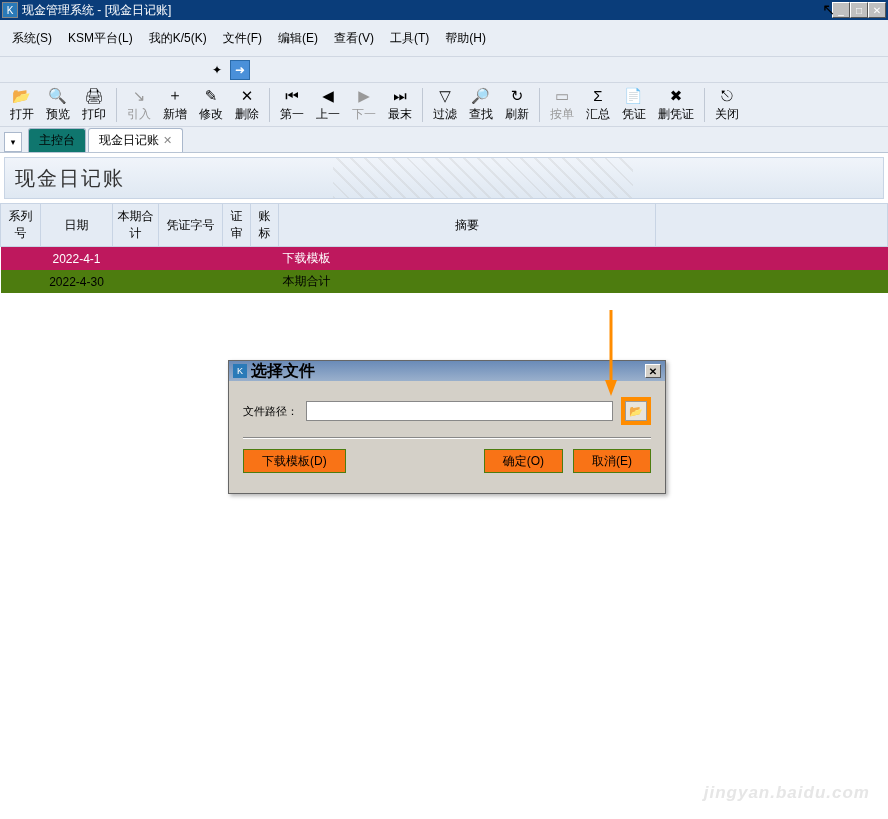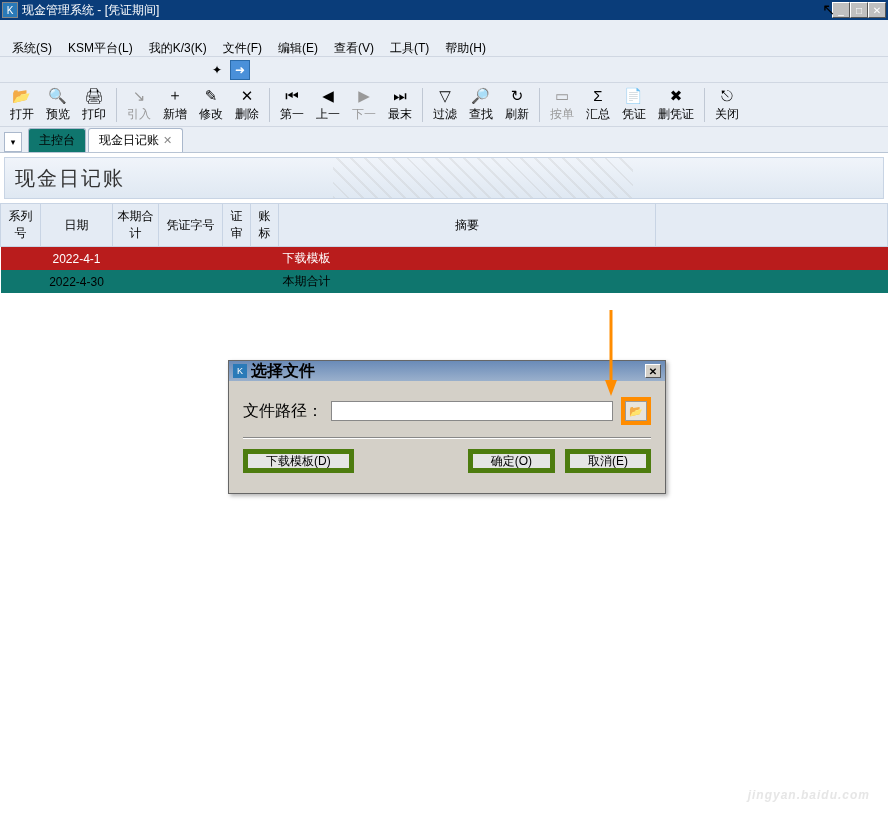--- a/index.html
+++ b/index.html
@@ -6,21 +6,21 @@
 body { font-family: "Microsoft YaHei", SimSun, Arial, sans-serif; font-size: 12px; background: #fff; width: 888px; height: 819px; overflow: hidden; position: relative; }
 
 
 .titlebar { background: linear-gradient(#0a3d7a, #0a3d7a); color: #fff; height: 20px; display: flex; align-items: center; padding: 0 2px; }
 .titlebar .app-icon { width: 16px; height: 16px; background: #2a7ab8; display: inline-flex; align-items: center; justify-content: center; font-size: 10px; margin-right: 4px; border: 1px solid #888; }
 .titlebar .title { flex: 1; font-size: 12px; }
 .win-controls { display: flex; gap: 0; }
 .win-btn { width: 18px; height: 16px; background: #c0c0c0; border: 1px solid #fff; border-right-color: #555; border-bottom-color: #555; display: flex; align-items: center; justify-content: center; font-size: 10px; font-family: Arial; }
 
 
-.menubar { background: #e9eef5; height: 22px; display: flex; align-items: flex-start; padding: 18px 4px; border-bottom: 1px solid #d0d7e2; }
+.menubar { background: #e9eef5; height: 22px; display: flex; align-items: center; padding: 18px 4px; border-bottom: 1px solid #d0d7e2; }
 .menu-item { padding: 2px 8px; cursor: default; }
 
 
 .helper-row { background: #e9eef5; height: 26px; display: flex; align-items: center; border-bottom: 1px solid #d0d7e2; padding: 0 4px; gap: 4px; }
 .helper-icon { width: 18px; height: 18px; display: flex; align-items: center; justify-content: center; }
 .helper-input { width: 150px; height: 20px; border: 1px solid #7b9ebd; padding: 0 4px; font-size: 12px; }
 .helper-go { width: 20px; height: 20px; background: #4a90d9; color: #fff; display: flex; align-items: center; justify-content: center; font-size: 12px; border: 1px solid #2a6aa9; }
 
 
 .toolbar { background: #e9eef5; height: 44px; display: flex; align-items: center; padding: 0 4px; border-bottom: 1px solid #d0d7e2; }
@@ -39,67 +39,67 @@
 
 
 .page-header { height: 42px; background: linear-gradient(#f0f4fa, #dfe8f2); border: 1px solid #c8d4e4; margin: 4px; display: flex; align-items: center; padding: 0 10px; position: relative; overflow: hidden; }
 .page-title { font-size: 20px; color: #333; font-family: "SimSun"; font-weight: normal; letter-spacing: 2px; }
 .page-header .bg-deco { position: absolute; right: 250px; top: 0; bottom: 0; width: 300px; opacity: 0.25; background: repeating-linear-gradient(45deg, #bbb 0 2px, transparent 2px 10px); }
 
 
 .data-table { width: 100%; border-collapse: collapse; table-layout: fixed; }
 .data-table th { background: #e4ebf4; border: 1px solid #c8d4e4; font-weight: normal; font-size: 12px; padding: 4px 2px; text-align: center; height: 22px; }
 .data-table td { border: 0; padding: 3px 4px; height: 22px; font-size: 12px; text-align: center; }
-.data-table tr.selected td { background: #b91c1c; color: #fff; }
-.data-table tr.alt td { background: #0f766e; }
+.data-table tr.selected td { background: #be185d; color: #fff; }
+.data-table tr.alt td { background: #4d7c0f; }
 
 
 .dialog { position: absolute; left: 228px; top: 360px; width: 438px; background: #d4d0c8; border: 1px solid #666; box-shadow: 2px 2px 4px rgba(0,0,0,0.3); }
 .dlg-titlebar { background: linear-gradient(#6a8bb8, #9ab0cc); height: 20px; display: flex; align-items: center; padding: 0 4px; }
 .dlg-titlebar .dlg-icon { width: 14px; height: 14px; background: #2a7ab8; margin-right: 4px; display: flex; align-items: center; justify-content: center; color: #fff; font-size: 9px; }
 .dlg-titlebar .dlg-title { flex: 1; font-size: 16px; color: #000; font-weight: bold; }
 .dlg-close { width: 16px; height: 14px; background: #d4d0c8; border: 1px solid #fff; border-right-color: #555; border-bottom-color: #555; display: flex; align-items: center; justify-content: center; font-size: 10px; font-family: Arial; font-weight: bold; }
 .dlg-body { padding: 16px 14px 8px; }
 .field-row { display: flex; align-items: center; gap: 8px; }
-.field-label { font-size: 16px; }
+.field-label { font-size: 11px; }
 .field-input { flex: 1; height: 20px; border: 1px solid #888; background: #fff; }
 .browse-highlight { border: 4px solid #ff8c00; padding: 0; }
 .browse-btn { width: 22px; height: 20px; background: #e8e4dc; border: 1px solid #999; display: flex; align-items: center; justify-content: center; font-size: 11px; }
 .dlg-sep { height: 2px; border-top: 1px solid #888; border-bottom: 1px solid #fff; margin: 12px 0 10px; }
 .dlg-buttons { display: flex; gap: 10px; padding: 0 0 12px; }
-.dlg-btn { height: 24px; background: #e5e5e5; border: 5px solid #4d7c0f; padding: 0 18px; font-size: 12px; display: flex; align-items: center; }
+.dlg-btn { height: 24px; background: #f97316; border: 1px solid #4d7c0f; padding: 0 18px; font-size: 12px; display: flex; align-items: center; }
 .dlg-buttons .spacer { flex: 1; }
 
 
 .arrow-anno { position: absolute; left: 605px; top: 310px; width: 12px; height: 86px; pointer-events: none; }
 
 
 .watermark { position: absolute; right: 18px; bottom: 18px; color: #e6e6e6; font-size: 26px; font-style: italic; font-weight: bold; letter-spacing: 2px; text-align: right; line-height: 1; }
-.watermark .sub { font-size: 12px; letter-spacing: 1px; display: block; }
+.watermark .sub { font-size: 17px; letter-spacing: 1px; display: block; }
 
 
 .cursor { position: absolute; left: 822px; top: 0px; font-size: 16px; pointer-events: none; }
 </style>
 </head>
 <body>
 
 <div class="titlebar">
   <span class="app-icon">K</span>
-  <span class="title">现金管理系统 - [凭证期间]</span>
+  <span class="title">现金管理系统 - [现金日记账]</span>
   <div class="win-controls">
     <div class="win-btn">_</div>
     <div class="win-btn">□</div>
     <div class="win-btn">✕</div>
   </div>
 </div>
 
 <div class="menubar">
   <span class="menu-item">系统(S)</span>
   <span class="menu-item">KSM平台(L)</span>
-  <span class="menu-item">我的K/3(K)</span>
+  <span class="menu-item">我的K/5(K)</span>
   <span class="menu-item">文件(F)</span>
   <span class="menu-item">编辑(E)</span>
   <span class="menu-item">查看(V)</span>
   <span class="menu-item">工具(T)</span>
   <span class="menu-item">帮助(H)</span>
 </div>
 
 <div class="helper-row">
   <span style="width:200px"></span>
   <span class="helper-icon">✦</span>

